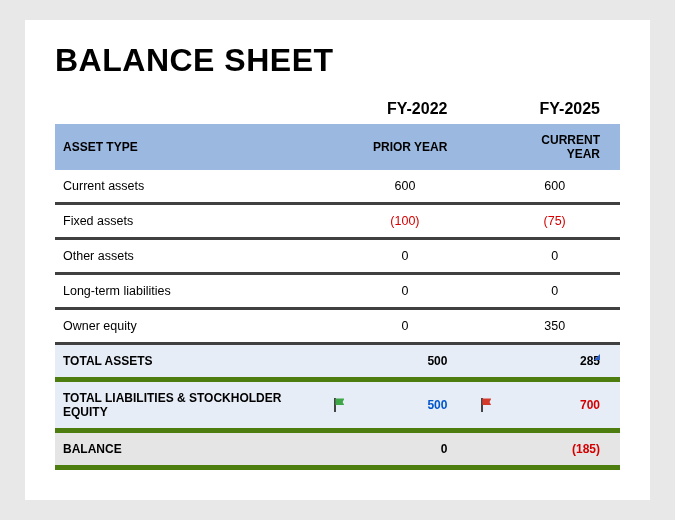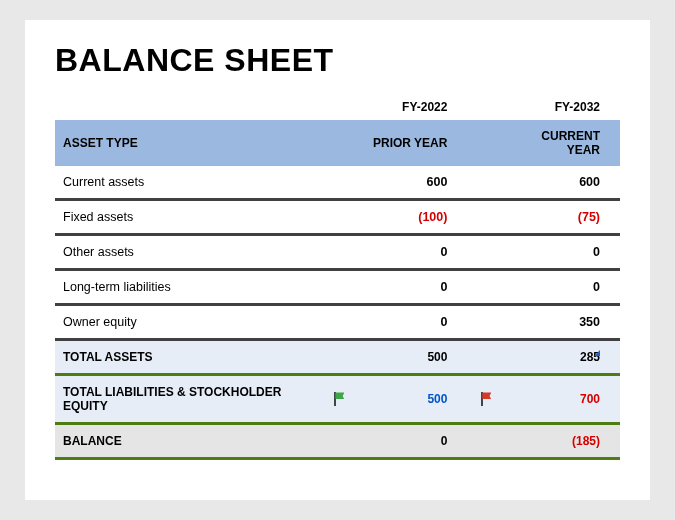--- a/index.html
+++ b/index.html
@@ -22,33 +22,33 @@
     font-weight: 900;
     letter-spacing: 0.5px;
     margin-bottom: 12px;
   }
   table {
     width: 100%;
     border-collapse: collapse;
     font-size: 12.5px;
   }
   td, th { padding: 9px 8px; text-align: left; }
-  .year-row td { font-weight: 700; font-size: 12px; padding-bottom: 6px; text-align: right; }
+  .year-row td { font-weight: 700; font-size: 16px; padding-bottom: 6px; text-align: right; }
   .hdr {
     background: #9bb9e0;
     font-weight: 800;
     font-size: 12px;
   }
   .num { text-align: right; padding-right: 20px; }
-  .bold { font-weight: 700; }
+  .bold { font-weight: 400; text-align: center; }
   .neg { color: #d40000; }
   .pos { color: #0055cc; }
   .row-line td { border-bottom: 3px solid #404040; }
   .total-row { background: #e6edf7; font-weight: 800; font-size: 12px; }
-  .total-row td { border-bottom: 3px solid #4d7c0f; }
+  .total-row td { border-bottom: 5px solid #4d7c0f; }
   .flag { display: inline-block; margin-right: 6px; position: relative; width: 14px; height: 14px; vertical-align: middle; }
   .flag::before {
     content: ""; position: absolute; left: 2px; top: 0; width: 1.5px; height: 14px; background: #444;
   }
   .flag::after {
     content: ""; position: absolute; left: 3px; top: 0; width: 9px; height: 7px;
     background: var(--fc);
     clip-path: polygon(0 0, 100% 0, 80% 50%, 100% 100%, 0 100%);
   }
   .flag-green { --fc: #3fa648; }
@@ -77,21 +77,21 @@
         <col style="width:6%">
         <col style="width:21%">
     </colgroup>
 
     <tbody>
         <tr class="year-row">
       <td></td>
           <td></td>
       <td class="num">FY-2022</td>
       <td></td>
-      <td class="num">FY-2032</td>
+      <td class="num">FY-2025</td>
     </tr>
 
     <tr class="hdr">
       <td>ASSET TYPE</td>
           <td></td>
       <td class="num">PRIOR YEAR</td>
           <td></td>
       <td class="num">CURRENT YEAR</td>
     </tr>
 

